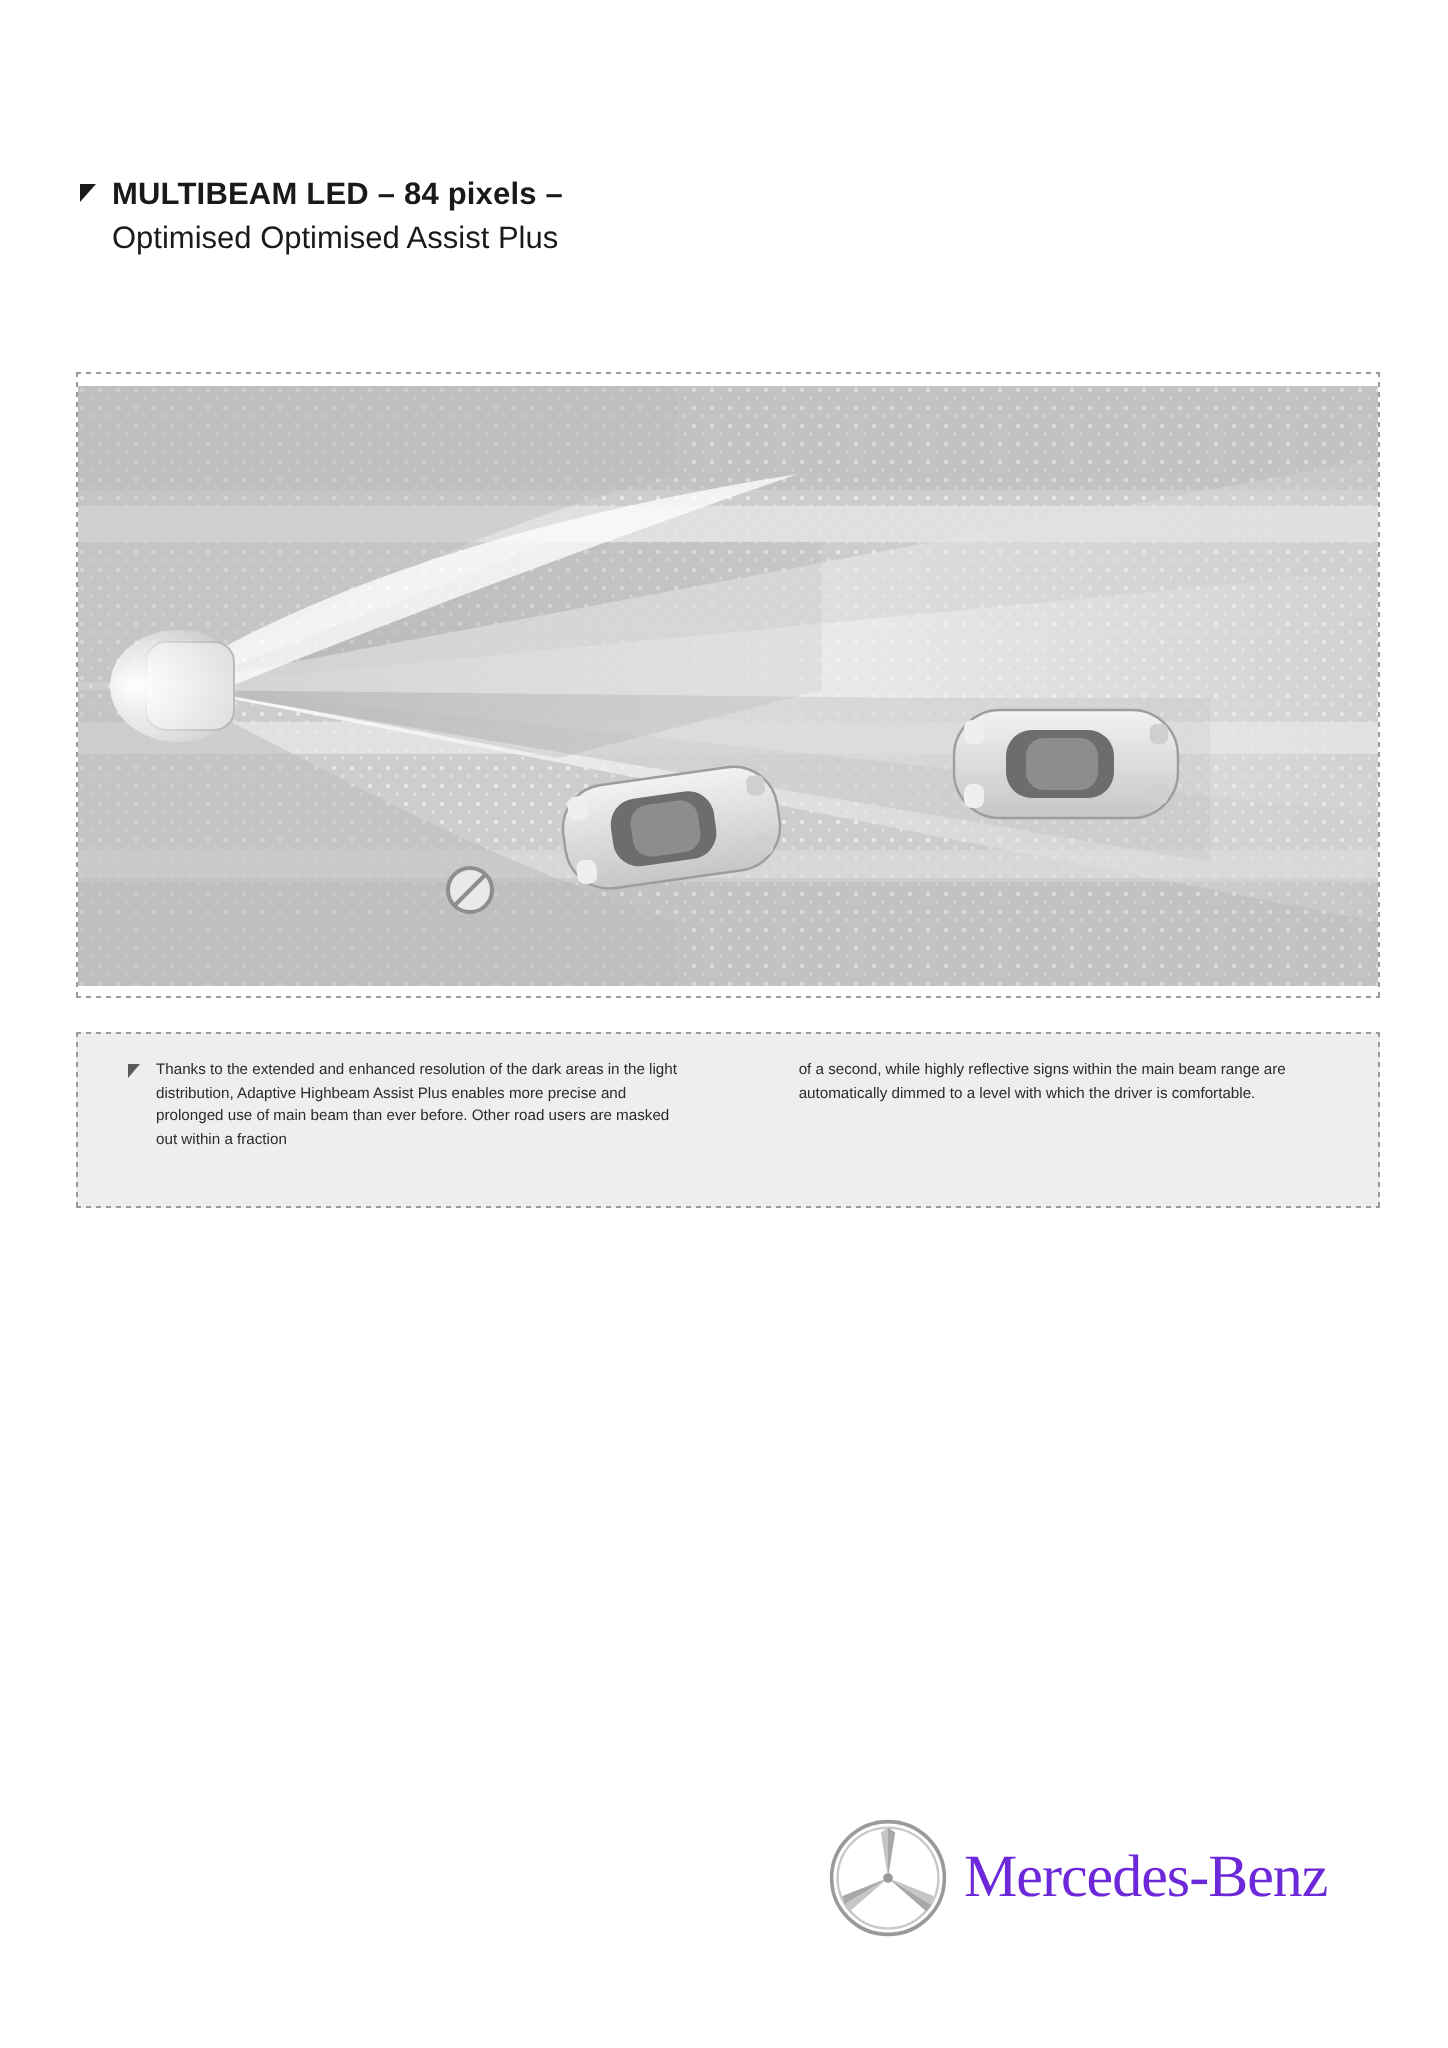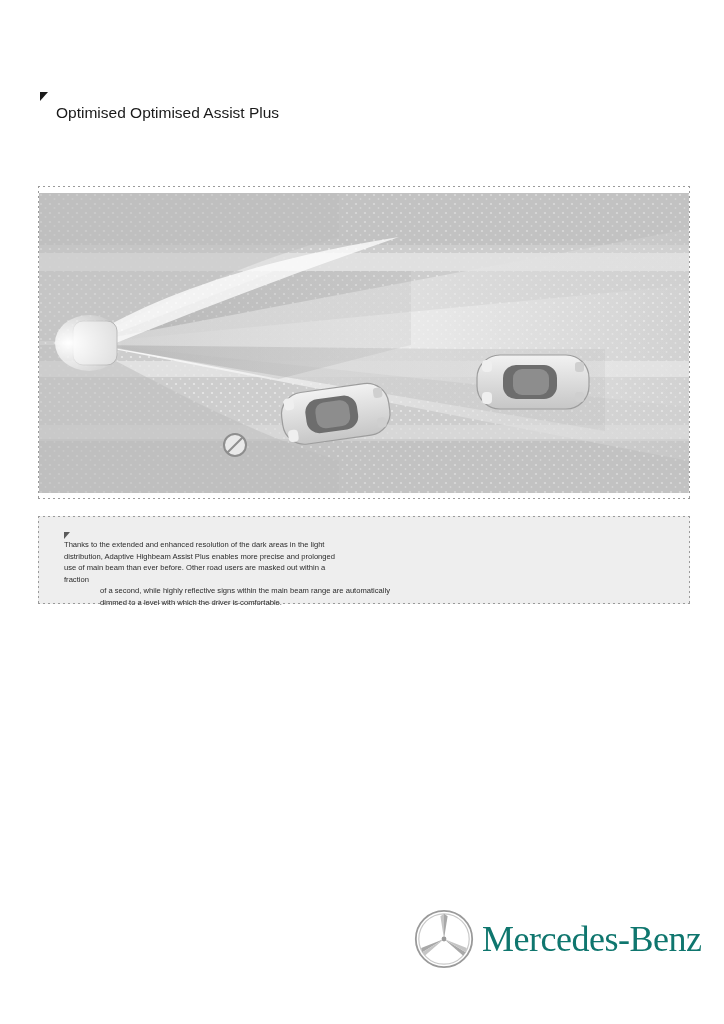--- a/index.html
+++ b/index.html
@@ -113,21 +113,20 @@
     width: 1px;
     height: auto;
   }
   .caption-inner {
     position: absolute;
     left: 26px;
     top: 13px;
     right: 14px;
     display: flex;
     gap: 0;
-    flex-direction: column;
   }
   .cap-marker {
     width: 0;
     height: 0;
     border-left: 6px solid #5a5a5a;
     border-bottom: 7px solid transparent;
     margin-top: 3px;
     margin-right: 8px;
     flex: 0 0 auto;
   }
@@ -149,33 +148,34 @@
     display: flex;
     align-items: center;
   }
   .star {
     width: 60px;
     height: 60px;
     flex: 0 0 auto;
   }
   .wordmark {
     font-family: "Liberation Serif", serif;
-    font-size: 36px;
+    font-size: 30px;
     letter-spacing: -0.5px;
-    color: #0f766e;
+    color: #6d28d9;
     margin-left: 8px;
     white-space: nowrap;
   }
 </style>
 </head>
 <body>
 
 <div class="heading">
   <div class="heading-line1">
     <div class="tri-marker"></div>
+    <div>MULTIBEAM LED – 84 pixels –</div>
   </div>
   <div class="heading-sub">Optimised Optimised Assist Plus</div>
 </div>
 
 <div class="figure">
   <div class="dashed-frame">
     <span class="df-top"></span>
     <span class="df-bottom"></span>
     <span class="vert df-left"></span>
     <span class="vert df-right"></span>

